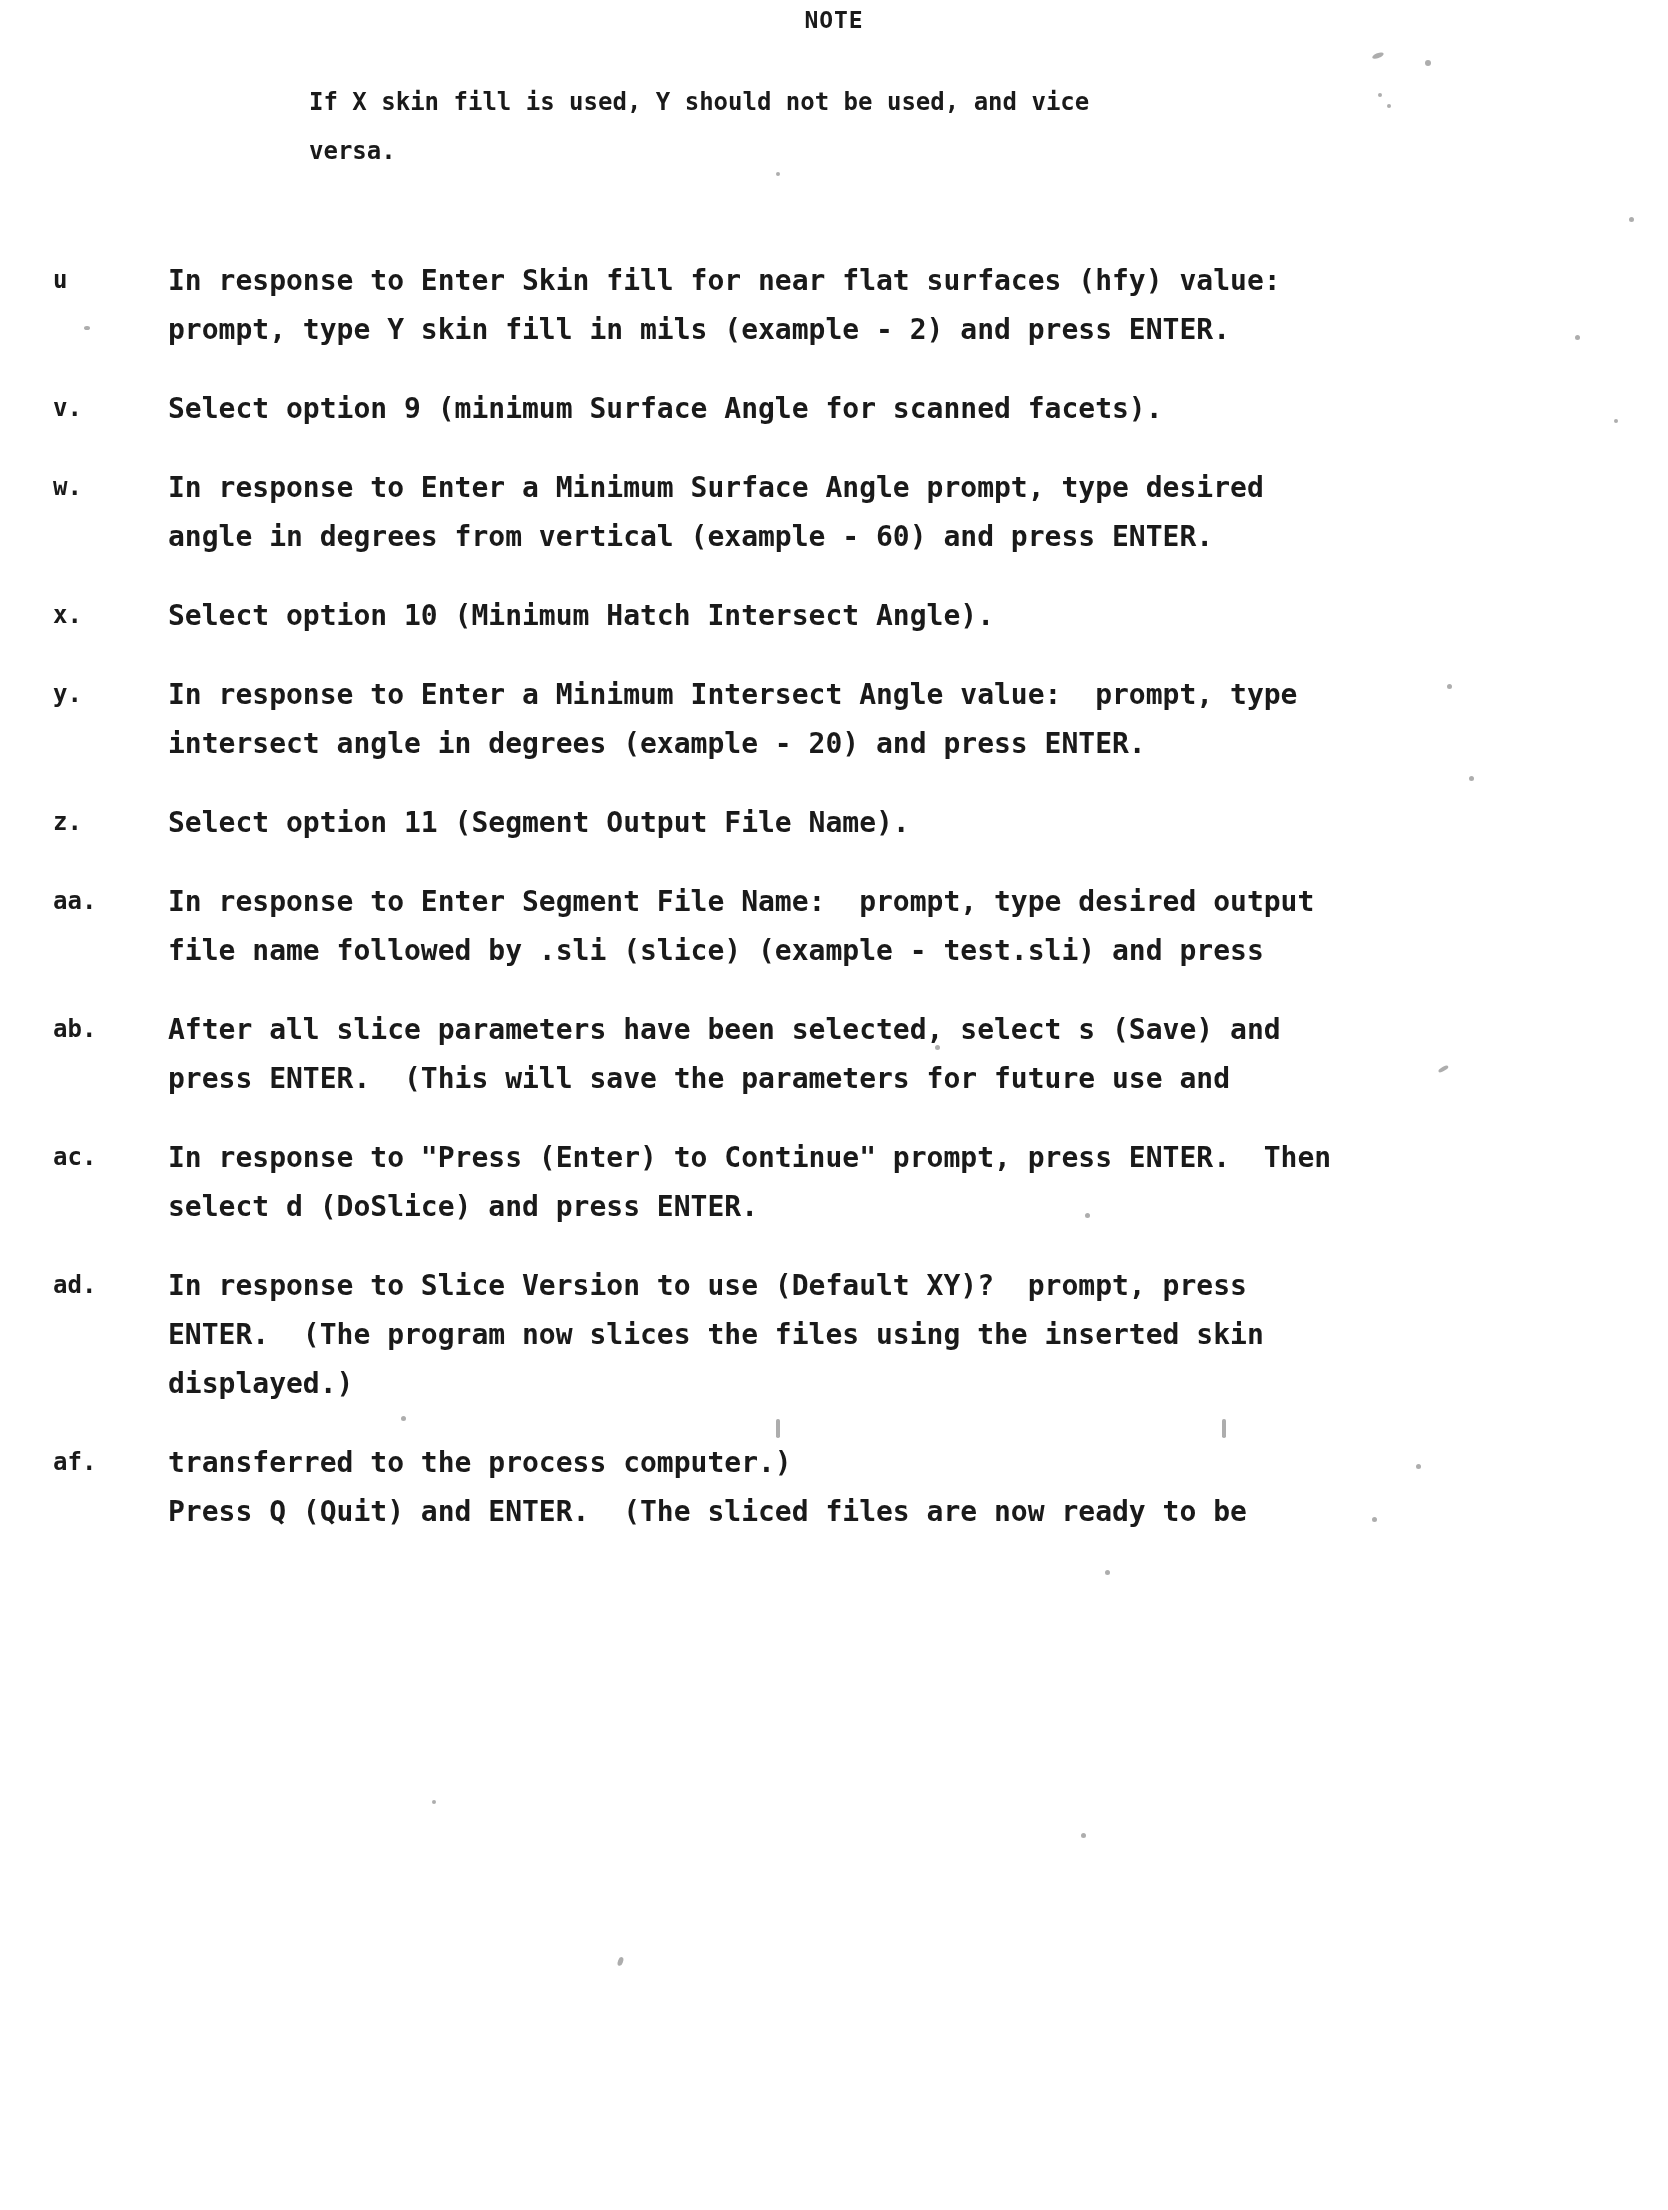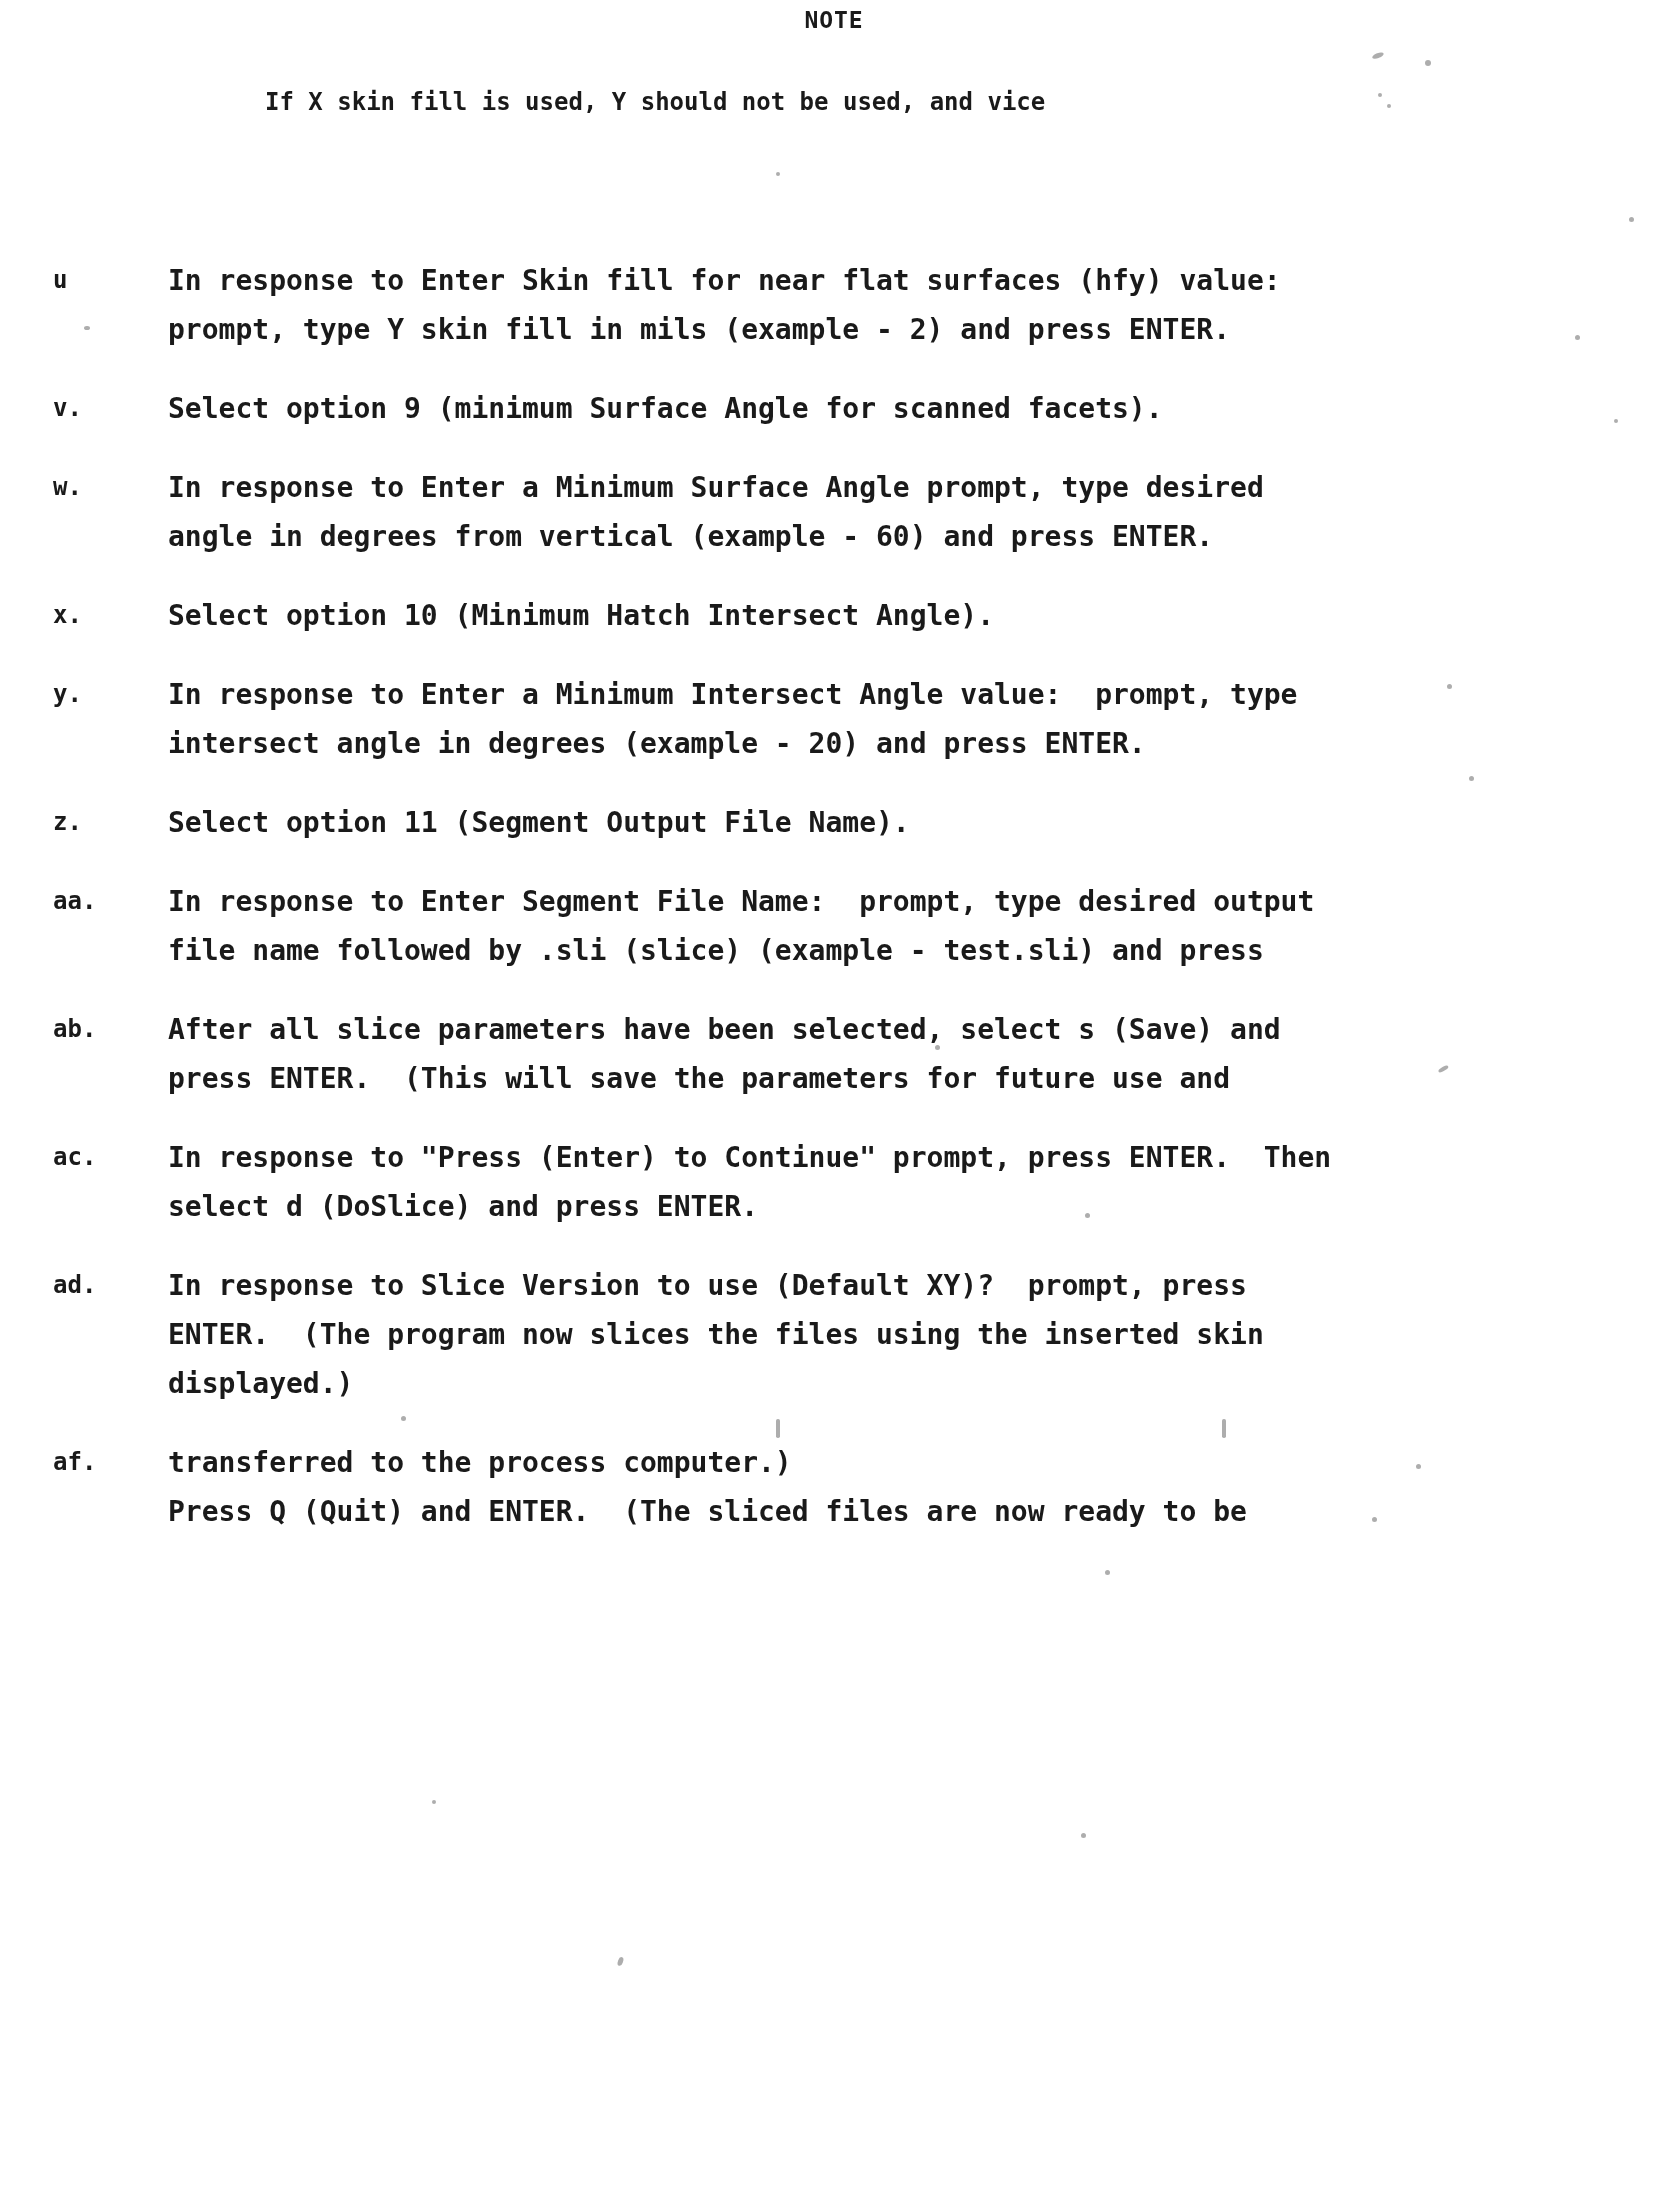--- a/index.html
+++ b/index.html
@@ -36,20 +36,21 @@
     top: 78px;
     left: 265px;
     width: 1253px;
     font-size: 24px;
     line-height: 49px;
     font-weight: bold;
     color: #1a1a1a;
   }
   .note-body .line {
     white-space: pre;
+    margin-left: 44px;
   }
   .steps {
     position: absolute;
     top: 256px;
     left: 53px;
     width: 1588px;
   }
   .step {
     display: flex;
     align-items: flex-start;
@@ -84,20 +85,21 @@
 </style>
 </head>
 <body>
 
 <div class="page">
 
   <div class="note-heading">NOTE</div>
 
   <div class="note-body">
     <div class="line">If X skin fill is used, Y should not be used, and vice</div>
+    <div class="line">versa.</div>
   </div>
 
   <div class="steps">
 
     <div class="step">
       <div class="step-label">u</div>
       <div class="step-text">
         <div class="line">In response to Enter Skin fill for near flat surfaces (hfy) value:</div>
         <div class="line">prompt, type Y skin fill in mils (example - 2) and press ENTER.</div>
       </div>

